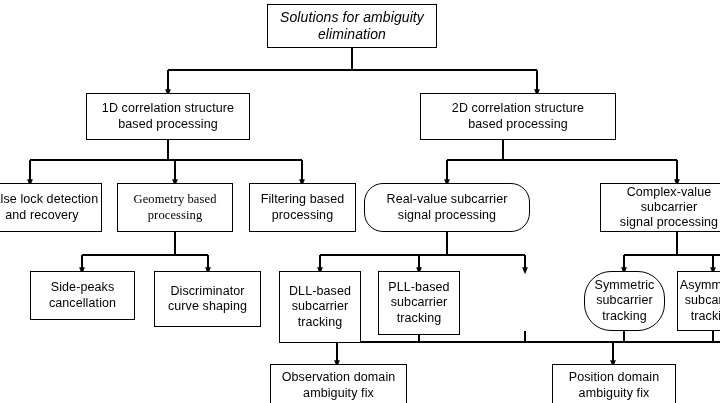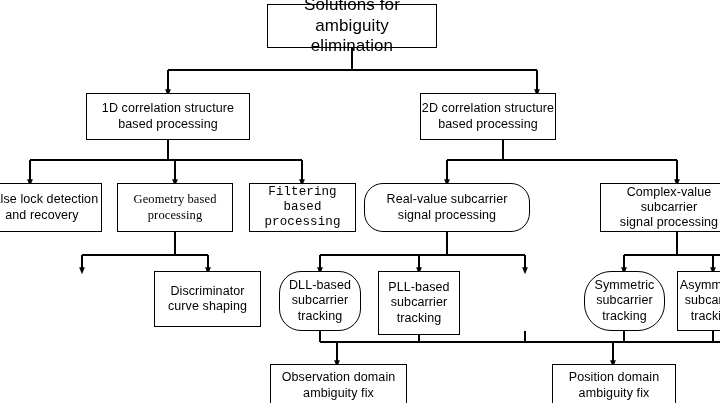--- a/index.html
+++ b/index.html
@@ -17,21 +17,21 @@
     color:#000000;
     display:flex;
     align-items:center;
     justify-content:center;
     text-align:center;
     line-height:1.22;
     letter-spacing:0.1px;
     white-space:pre-line;
     z-index:2;
   }
-  .n-root{font-size:17px;}
+  .n-root{font-size:14px;font-style:italic;}
   .n-l2{font-size:12.5px;}
   .n-l3{font-size:12.5px;}
   .n-l4{font-size:12.5px;}
   .n-l5{font-size:12.5px;}
 </style>
 </head>
 <body>
 
 <div id="canvas">
 
@@ -87,43 +87,45 @@
       <path d="M613,342 L613,364" marker-end="url(#arrow)"></path>
     </g>
   </svg>
 
   <div class="node n-root" style="left:267px;top:4px;width:170px;height:44px;">Solutions for ambiguity
 elimination</div>
 
   <div class="node n-l2" style="left:86px;top:93px;width:164px;height:47px;">1D correlation structure
 based processing</div>
 
-  <div class="node n-l2" style="left:420px;top:93px;width:136px;height:47px;">2D correlation structure
+  <div class="node n-l2" style="left:420px;top:93px;width:196px;height:47px;">2D correlation structure
 based processing</div>
 
   <div class="node n-l3" style="left:-18px;top:183px;width:120px;height:49px;">False lock detection
 and recovery</div>
 
   <div class="node n-l3" style="left:117px;top:183px;width:116px;height:49px;font-family:Liberation Serif, serif;">Geometry based
 processing</div>
 
-  <div class="node n-l3" style="left:249px;top:183px;width:107px;height:49px;font-family:Liberation Mono, monospace;">Filtering based
+  <div class="node n-l3" style="left:249px;top:183px;width:107px;height:49px;">Filtering based
 processing</div>
 
   <div class="node n-l3" style="left:364px;top:183px;width:166px;height:49px;border-radius:19px;">Real-value subcarrier
 signal processing</div>
 
   <div class="node n-l3" style="left:600px;top:183px;width:138px;height:49px;">Complex-value subcarrier
 signal processing</div>
 
+  <div class="node n-l4" style="left:30px;top:271px;width:105px;height:49px;">Side-peaks
+cancellation</div>
 
   <div class="node n-l4" style="left:154px;top:271px;width:107px;height:56px;">Discriminator
 curve shaping</div>
 
-  <div class="node n-l4" style="left:279px;top:271px;width:82px;height:60px;border-radius:22px;">DLL-based
+  <div class="node n-l4" style="left:279px;top:271px;width:82px;height:72px;">DLL-based
 subcarrier
 tracking</div>
 
   <div class="node n-l4" style="left:378px;top:271px;width:82px;height:64px;">PLL-based
 subcarrier
 tracking</div>
 
 
   <div class="node n-l4" style="left:584px;top:271px;width:81px;height:60px;border-radius:27px;">Symmetric
 subcarrier

